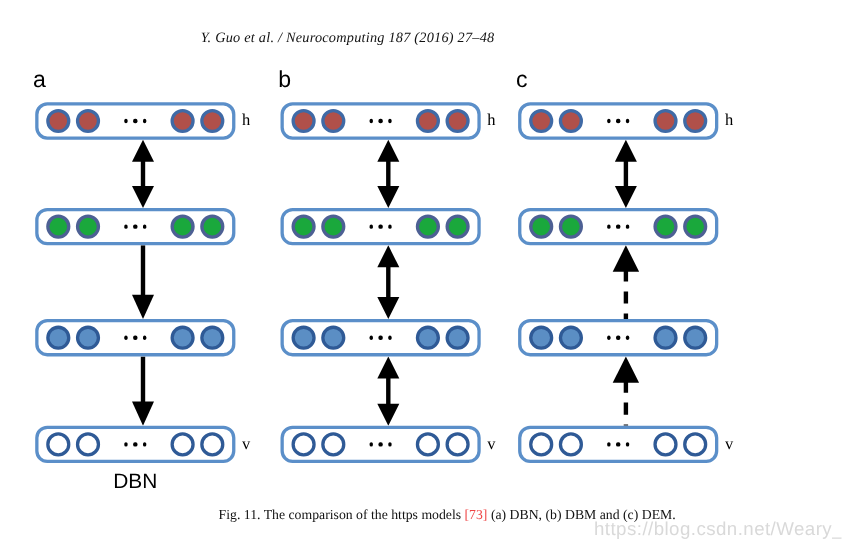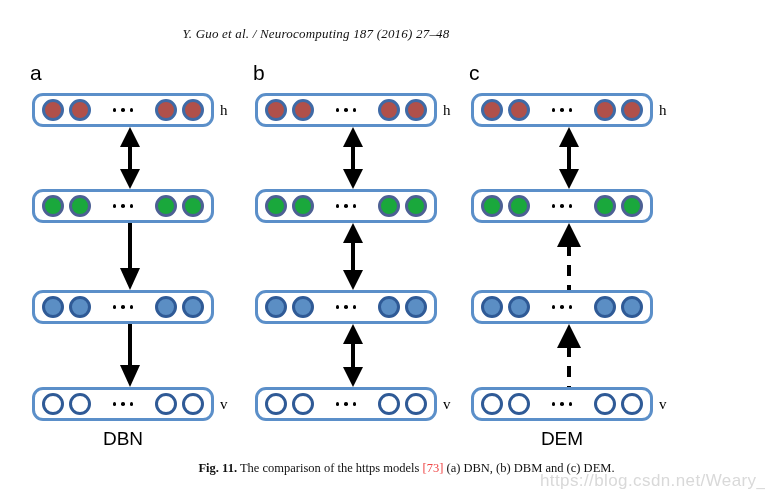--- a/index.html
+++ b/index.html
@@ -148,21 +148,21 @@
   #caption {
     position: absolute;
     top: 461px;
     left: 0;
     width: 765px;
     text-align: center;
     font-family: "Liberation Serif", serif;
     font-size: 12.5px;
     color: #111111;
   }
-  #caption .fig-label { font-weight: bold; margin-left: 48px; }
+  #caption .fig-label { font-weight: normal; margin-left: 48px; }
   #caption .cite { color: #ef4444; }
 
   
   #watermark {
     position: absolute;
     top: 471px;
     left: 540px;
     font-family: "Liberation Sans", sans-serif;
     font-size: 17px;
     color: #d9d9d9;
@@ -451,21 +451,20 @@
           <i></i>
           <i></i>
         </div>
       <div class="nodes-right">
         <div class="node node-empty"></div>
         <div class="node node-empty"></div>
       </div>
     </div>
     <div class="side-label side-label-v">v</div>
 
-    <div class="model-name">DEM</div>
   </div>
 
 </div>
 
 <div id="caption">
   <span class="fig-label">Fig. 11.</span>
   <span>The comparison of the https models</span>
   <span class="cite">[73]</span>
   <span>(a) DBN, (b) DBM and (c) DEM.</span>
 </div>

